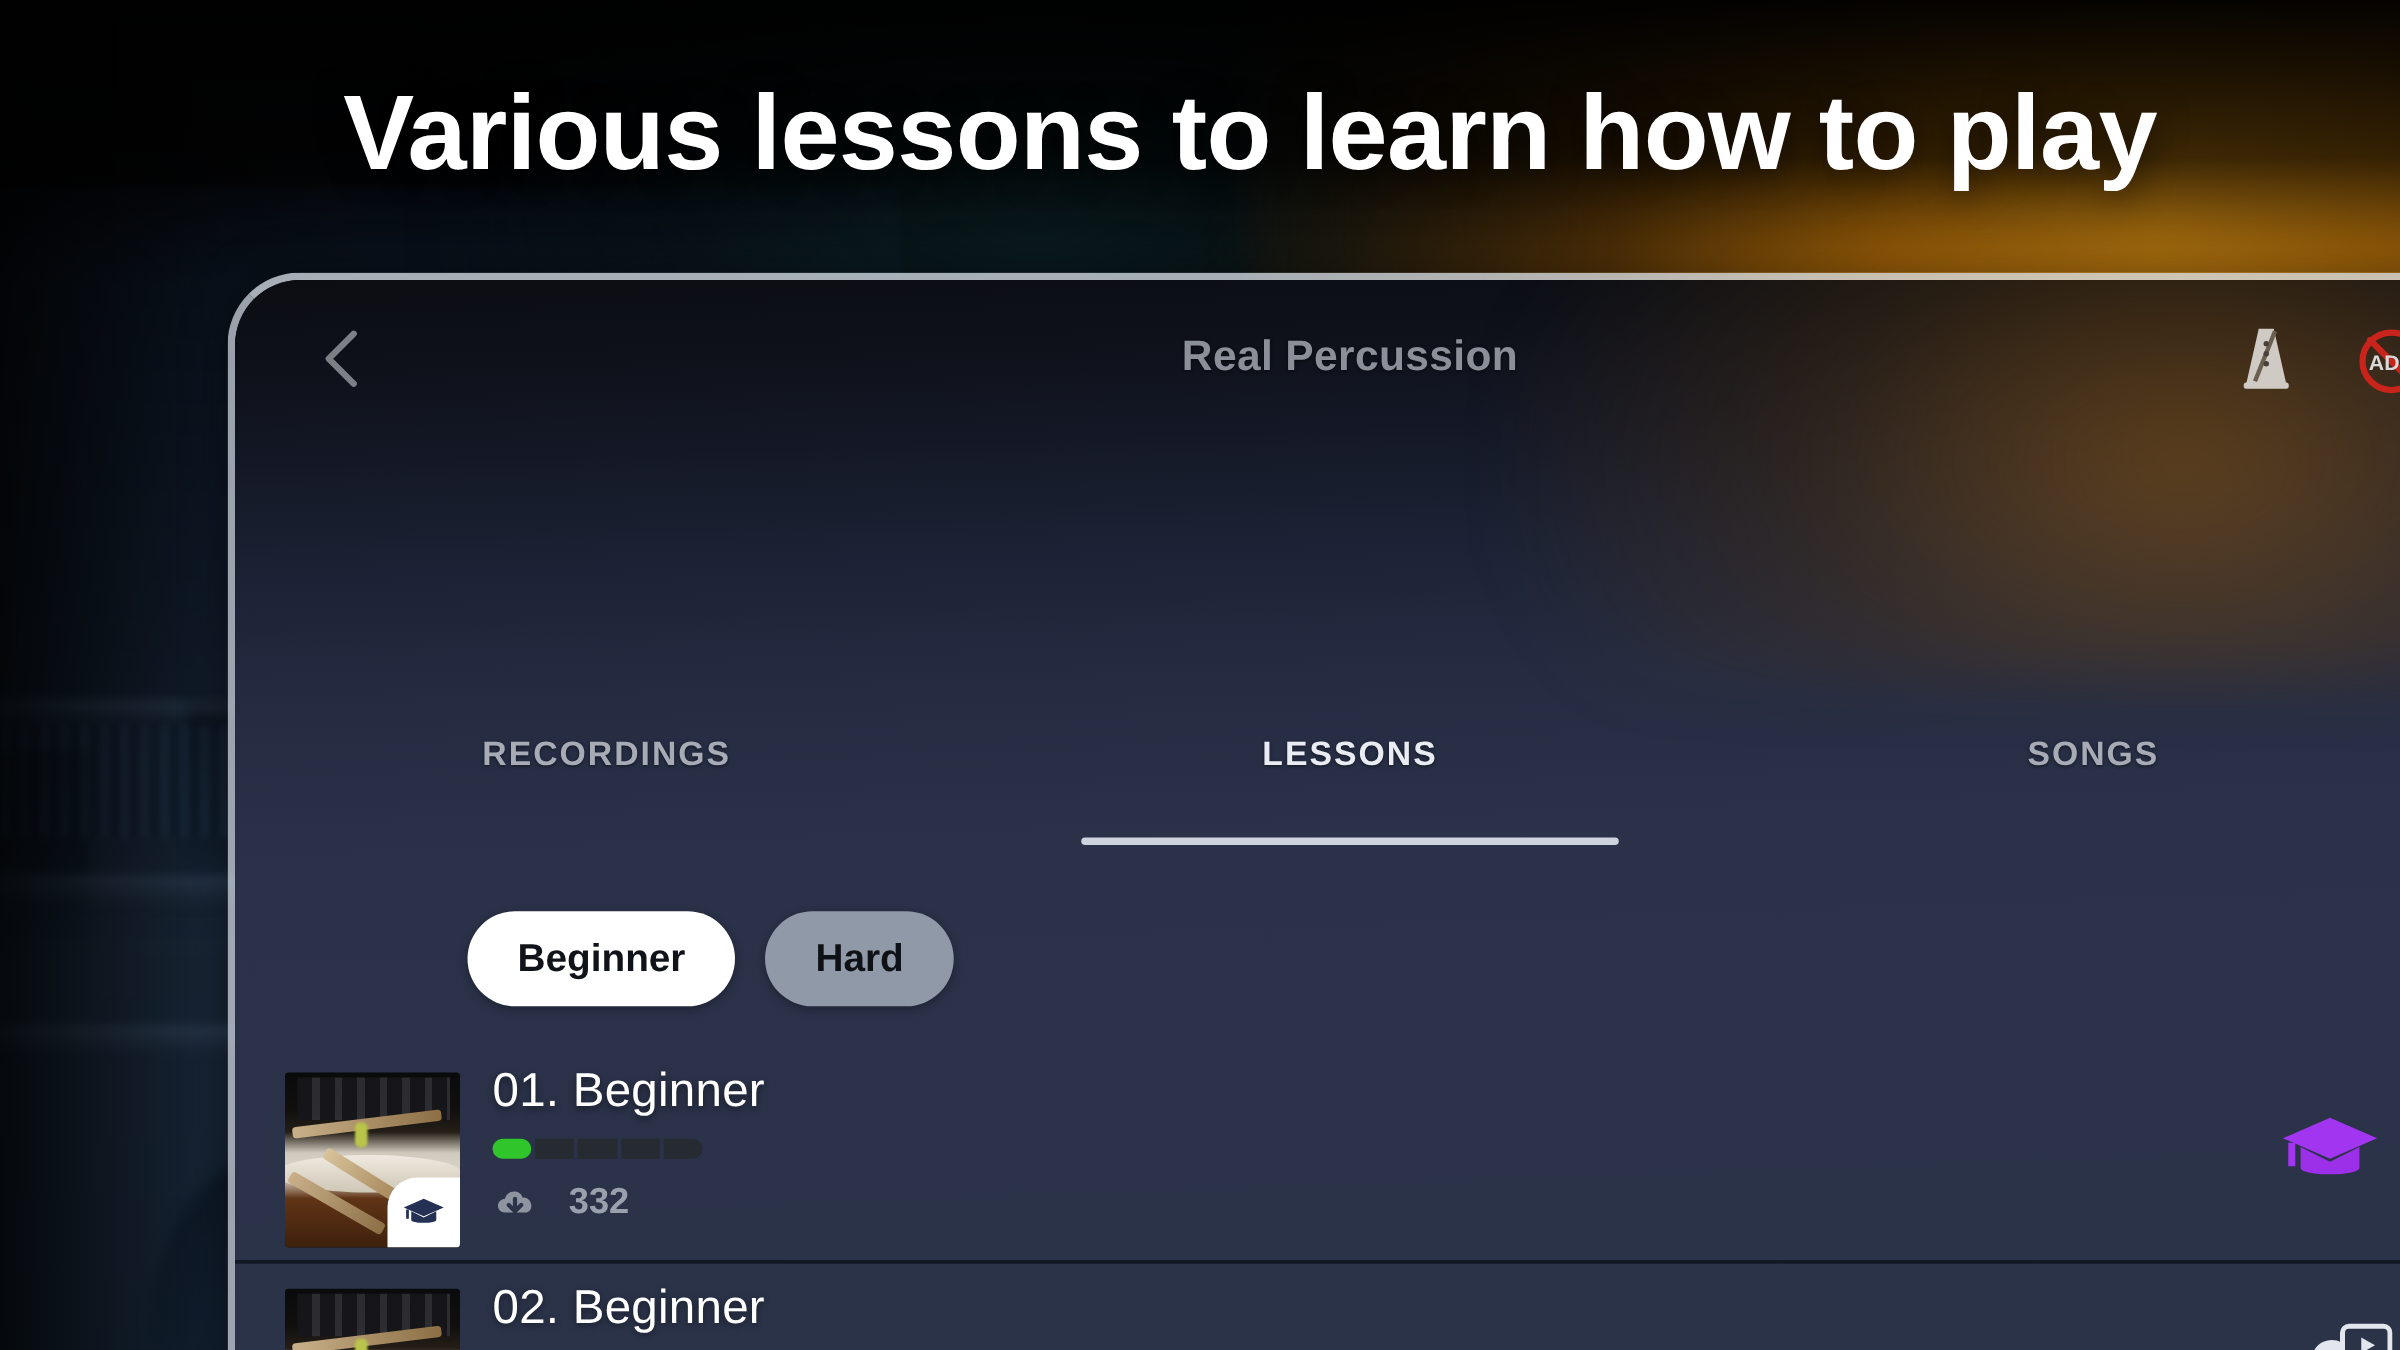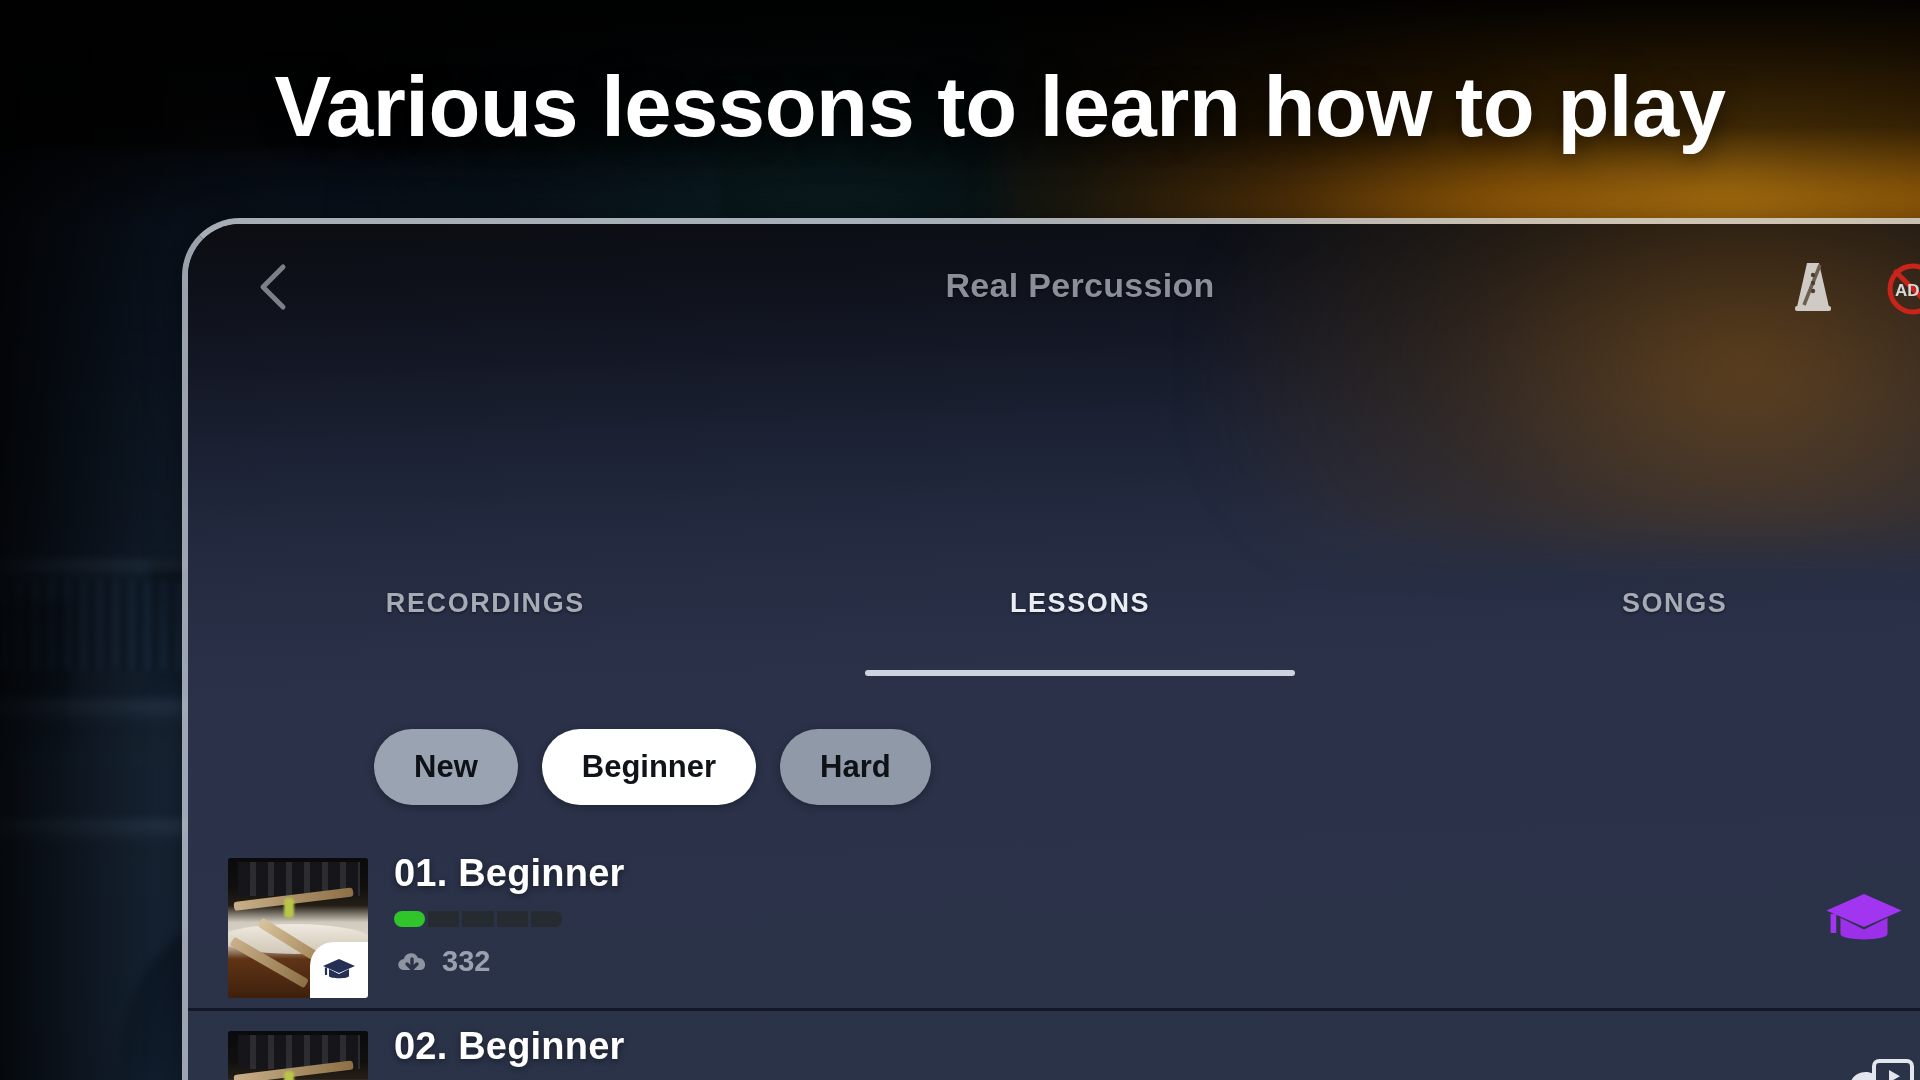--- a/index.html
+++ b/index.html
@@ -209,33 +209,33 @@
   .thumb-cymbal { position:absolute; left:-8px; top:66px; width:150px; height:30px;
     background:linear-gradient(180deg,#efeae0,#cfc7b6); border-radius:50%; }
   .thumb-badge {
     position:absolute; right:0; bottom:0; width:58px; height:56px;
     background:#ffffff; border-top-left-radius:24px;
     display:flex; align-items:center; justify-content:center;
   }
 
   .row-body { margin-left:206px; padding-top:14px; }
   .row-title {
-    font-size:38px; font-weight:700; color:#ffffff; letter-spacing:.2px;
+    font-size:38px; font-weight:400; color:#ffffff; letter-spacing:.2px;
     text-shadow:0 2px 6px rgba(0,0,0,.45);
   }
   .progress {
     margin-top:16px; width:168px; height:16px; display:flex; gap:3px;
   }
   .seg { flex:1; background:#262a31; }
   .seg:first-child { border-radius:8px 0 0 8px; }
   .seg:last-child  { border-radius:0 8px 8px 0; }
   .seg.on { background:#2fc52b; border-radius:8px; }
 
   .row-meta {
-    margin-top:18px; display:flex; align-items:center; gap:12px;
+    margin-top:18px; display:flex; align-items:center; gap:25px;
   }
   .dl-count { font-size:29px; font-weight:700; color:#9aa1ad; }
 
   .row-action {
     position:absolute; right:56px; top:40px;
     width:88px; height:88px;
     display:flex; align-items:center; justify-content:center;
   }
   .row-action.cap { right:64px; top:38px; }
 </style>
@@ -303,23 +303,20 @@
     <div class="tab active">
       <span>LESSONS</span>
       <div class="tab-underline"></div>
     </div>
     <div class="tab">
       <span>SONGS</span>
     </div>
   </div>
 
   <div id="filter-row">
-    <div class="pill">
-      <span>New</span>
-    </div>
     <div class="pill selected">
       <span>Beginner</span>
     </div>
     <div class="pill dim">
       <span>Hard</span>
     </div>
   </div>
 
   <div id="lesson-list">
 

